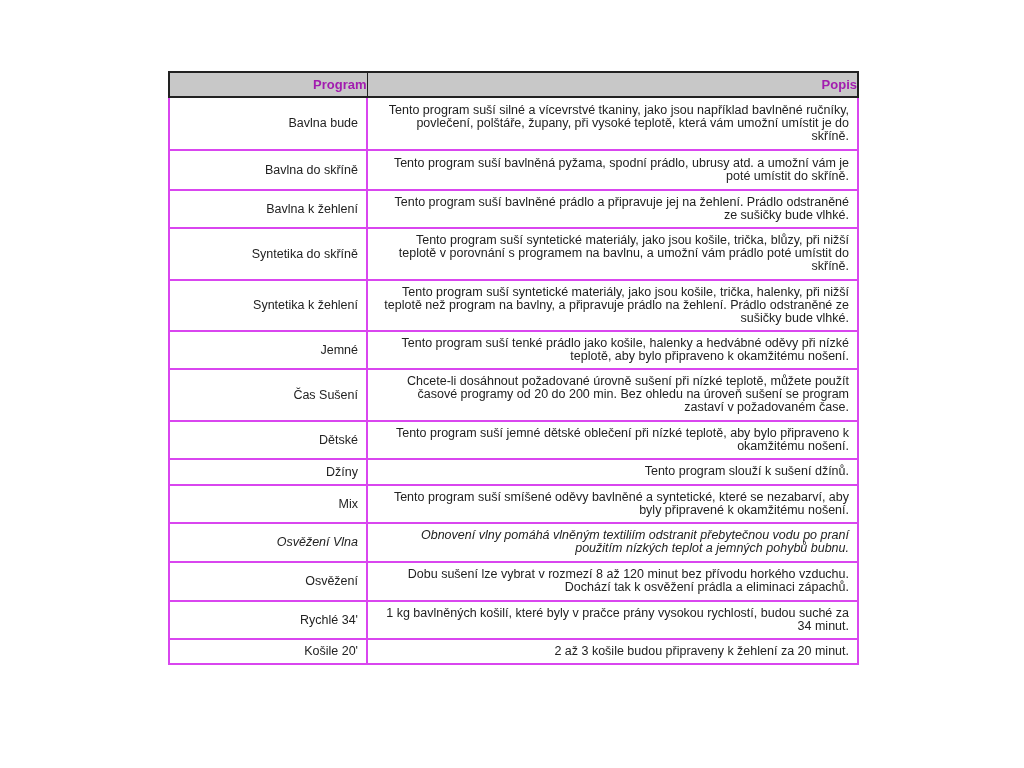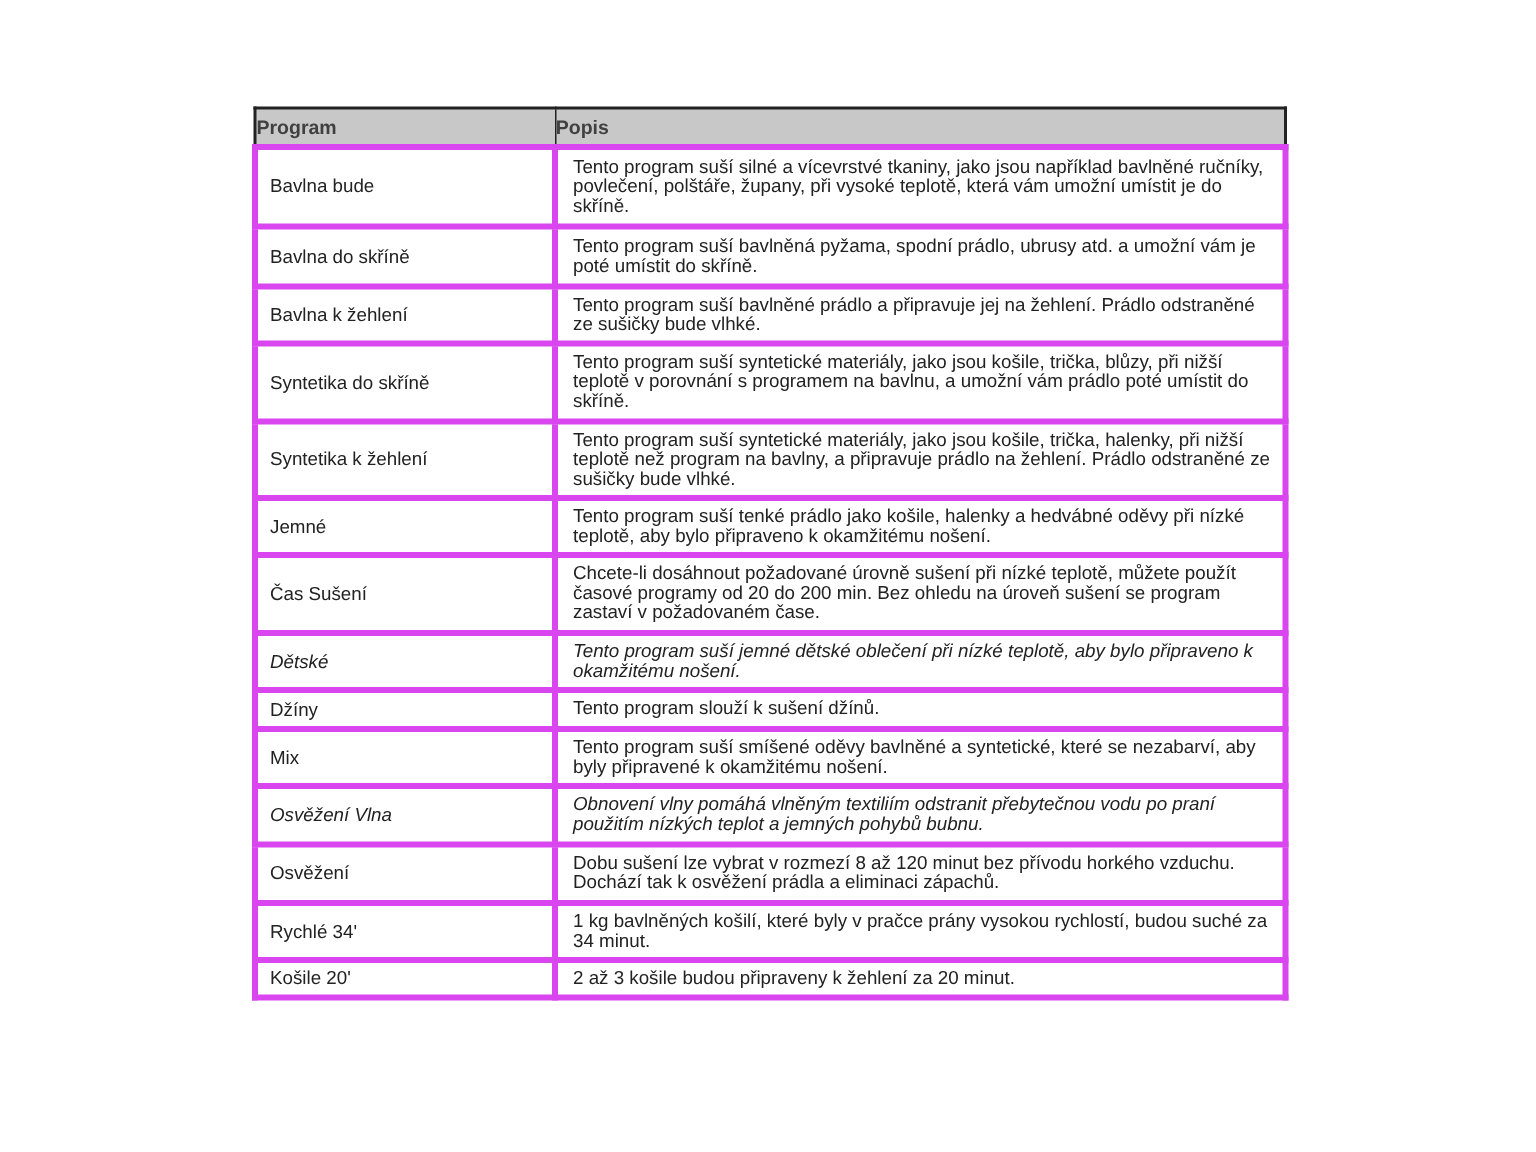--- a/index.html
+++ b/index.html
@@ -1,22 +1,22 @@
 <!DOCTYPE html>
 <html><head>
 <meta charset="utf-8">
 <style>
   html, body { margin: 0; padding: 0; background: #ffffff; }
   body { width: 1024px; height: 768px; position: relative; overflow: hidden;
          font-family: "Liberation Sans", sans-serif; color: #222; }
   .table { position: absolute; left: 168px; top: 71px; width: 691px;
            border: 2px solid #222; border-collapse: collapse; font-size: 12.5px; }
-  .table th { background: #c8c8c8; font-weight: bold; color: #404040; height: 23px;
-              border: 1px solid #222; border-bottom: 2px solid #222; text-align: left; padding: 0; font-size: 13px; }
-  .table td { border: 4px solid #d946ef; vertical-align: middle; line-height: 13px; }
+  .table th { background: #c8c8c8; font-weight: bold; color: #a21caf; height: 23px;
+              border: 1px solid #222; border-bottom: 2px solid #222; text-align: right; padding: 0; font-size: 13px; }
+  .table td { border: 2px solid #d946ef; vertical-align: middle; line-height: 13px; text-align: right; }
   .table td.prog { width: 180px; padding: 0 8px; }
   .table td.desc { padding: 2px 8px 3px 10px; }
   .table th.c1 { width: 188px; }
 </style>
 </head>
 <body>
 
 <table class="table">
   <thead>
     <tr>
@@ -46,21 +46,21 @@
         <td class="desc">Tento program suší syntetické materiály, jako jsou košile, trička, halenky, při nižší teplotě než program na bavlny, a připravuje prádlo na žehlení. Prádlo odstraněné ze sušičky bude vlhké.</td>
       </tr>
       <tr style="height: 38px;">
         <td class="prog">Jemné</td>
         <td class="desc">Tento program suší tenké prádlo jako košile, halenky a hedvábné oděvy při nízké teplotě, aby bylo připraveno k okamžitému nošení.</td>
       </tr>
       <tr style="height: 52px;">
         <td class="prog">Čas Sušení</td>
         <td class="desc">Chcete-li dosáhnout požadované úrovně sušení při nízké teplotě, můžete použít časové programy od 20 do 200 min. Bez ohledu na úroveň sušení se program zastaví v požadovaném čase.</td>
       </tr>
-      <tr style="height: 38px; font-style: italic;">
+      <tr style="height: 38px;">
         <td class="prog">Dětské</td>
         <td class="desc">Tento program suší jemné dětské oblečení při nízké teplotě, aby bylo připraveno k okamžitému nošení.</td>
       </tr>
       <tr style="height: 26px;">
         <td class="prog">Džíny</td>
         <td class="desc">Tento program slouží k sušení džínů.</td>
       </tr>
       <tr style="height: 38px;">
         <td class="prog">Mix</td>
         <td class="desc">Tento program suší smíšené oděvy bavlněné a syntetické, které se nezabarví, aby byly připravené k okamžitému nošení.</td>

